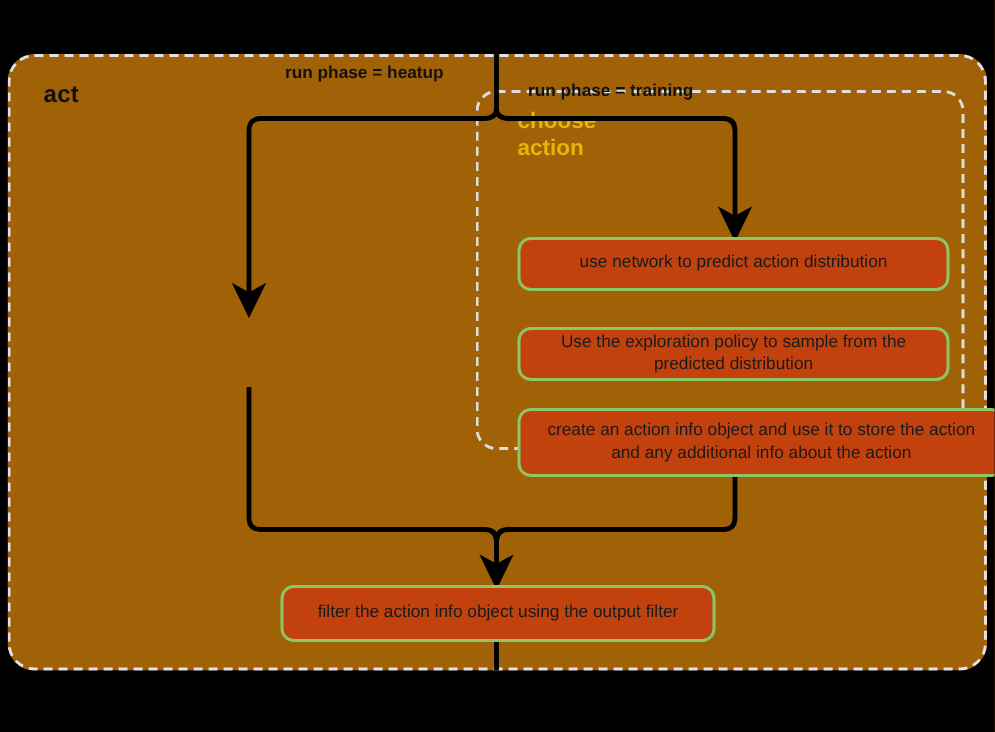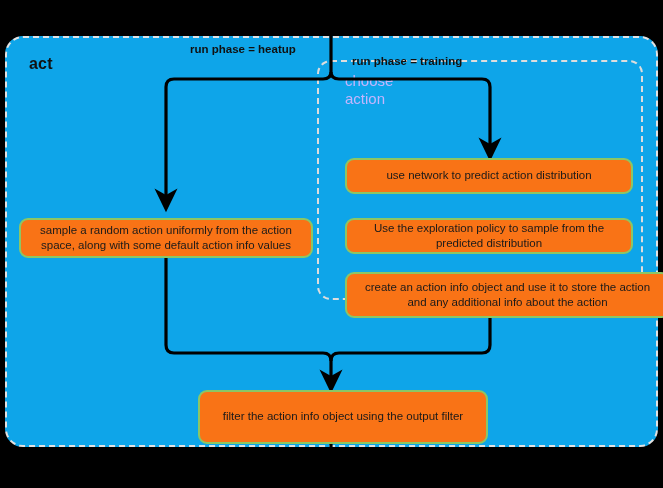--- a/index.html
+++ b/index.html
@@ -18,21 +18,21 @@
     font-family: "Liberation Sans", sans-serif;
   }
 
   
   .outer-container {
     position: absolute;
     left: 5px;
     top: 36px;
     width: 653px;
     height: 411px;
-    background: #0ea5e9;
+    background: #a16207;
     border: 2px dashed #e2e2e2;
     border-radius: 18px;
     box-sizing: border-box;
   }
   .outer-title {
     position: absolute;
     left: 22px;
     top: 17px;
     font-size: 16px;
     font-weight: bold;
@@ -50,49 +50,49 @@
     background: rgba(255,255,255,0.0);
     border: 2px dashed #dddddd;
     border-radius: 14px;
     box-sizing: border-box;
   }
   .inner-title {
     position: absolute;
     left: 26px;
     top: 10px;
     font-size: 15px;
-    font-weight: normal;
-    color: #c4b5fd;
+    font-weight: bold;
+    color: #eab308;
     line-height: 1.22;
     width: 120px;
   }
 
   
   .gbox {
     position: absolute;
     box-sizing: border-box;
     border: 2px solid #8cc665;
     border-radius: 9px;
-    background: #f97316;
+    background: #c2410c;
     display: flex;
     align-items: center;
     justify-content: center;
     text-align: center;
     color: #1a1a1a;
     font-size: 11.5px;
     line-height: 1.32;
     padding: 4px 13px;
   }
 
   
   .box-sample  { left: 19px;  top: 218px; width: 294px; height: 40px; }
   .box-use-net { left: 345px; top: 158px; width: 288px; height: 36px; }
   .box-explore { left: 345px; top: 218px; width: 288px; height: 36px; }
   .box-create  { left: 345px; top: 272px; width: 325px; height: 46px; }
-  .box-filter  { left: 198px; top: 390px; width: 290px; height: 54px; text-align: right; }
+  .box-filter  { left: 187px; top: 390px; width: 290px; height: 38px; text-align: right; }
 
   
   .edge-label {
     position: absolute;
     font-size: 11.5px;
     font-weight: bold;
     color: #111111;
     white-space: nowrap;
   }
   .label-heatup   { left: 190px; top: 43px; }
@@ -143,21 +143,20 @@
 
       <path d="M490,318 L490,345 Q490,353 482,353 L339,353 Q331,353 331,361"></path>
 
       <path d="M331,428 L331,447"></path>
     </g>
   </svg>
 
   <div class="edge-label label-heatup">run phase = heatup</div>
   <div class="edge-label label-training">run phase = training</div>
 
-  <div class="gbox box-sample">sample a random action uniformly from the action space, along with some default action info values</div>
 
   <div class="gbox box-use-net">use network to predict action distribution</div>
 
   <div class="gbox box-explore">Use the exploration policy to sample from the predicted distribution</div>
 
   <div class="gbox box-create">create an action info object and use it to store the action and any additional info about the action</div>
 
   <div class="gbox box-filter">filter the action info object using the output filter</div>
 
 </div>

